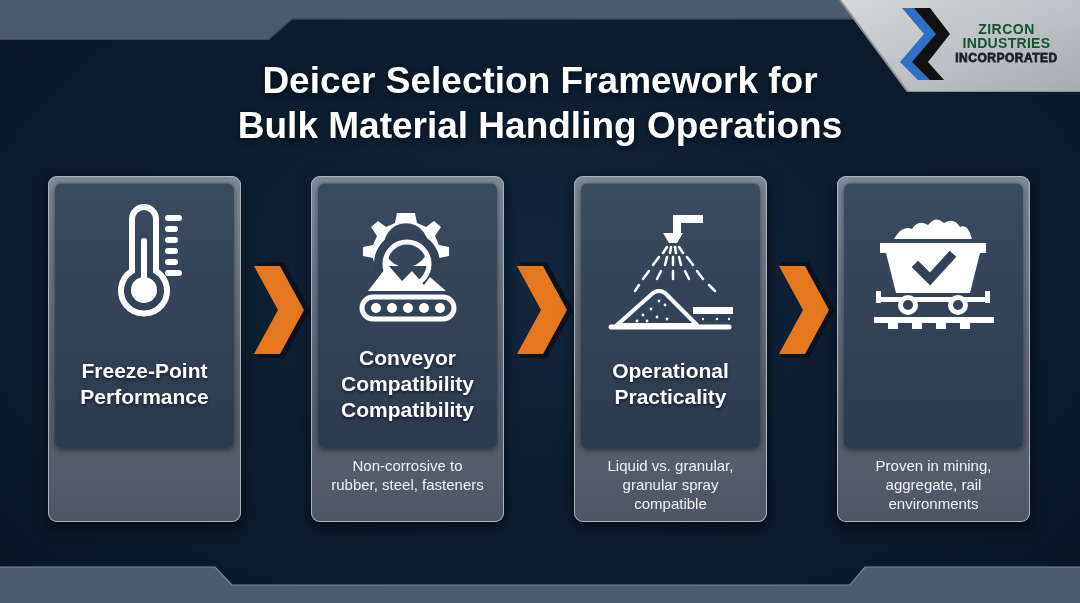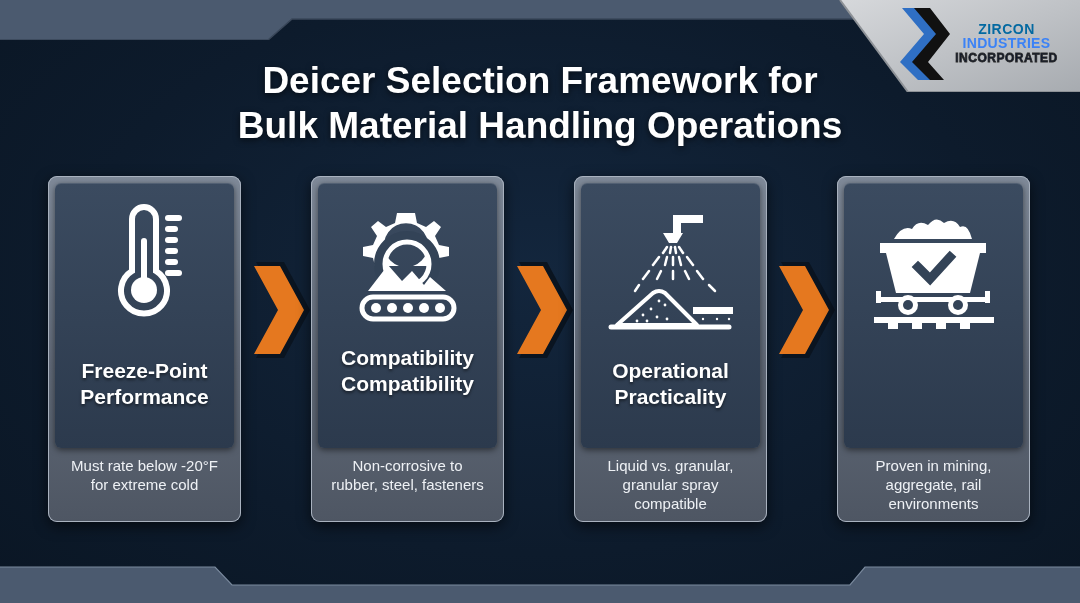--- a/index.html
+++ b/index.html
@@ -8,22 +8,22 @@
     background: radial-gradient(ellipse at 50% 45%, #13263d 0%, #0d1b2c 60%, #0a1624 100%);
     font-family: "Liberation Sans", "DejaVu Sans", sans-serif;
   }
   .top-band {
     position:absolute; left:0; top:0; width:1080px; height:40px;
   }
   .bottom-band { position:absolute; left:0; bottom:0; width:1080px; height:40px; }
   .logo-plate { position:absolute; right:0; top:0; width:250px; height:92px; }
   .logo-mark { position:absolute; left:900px; top:6px; width:50px; height:76px; }
   .logo-text { position:absolute; left:944px; top:22px; width:125px; text-align:center; }
-  .logo-l1 { font-weight:900; font-size:14px; color:#0369a1; letter-spacing:0.5px; line-height:14px; }
-  .logo-l2 { font-weight:900; font-size:14px; color:#3b82f6; line-height:15px; letter-spacing:0.3px; }
+  .logo-l1 { font-weight:900; font-size:14px; color:#14532d; letter-spacing:0.5px; line-height:14px; }
+  .logo-l2 { font-weight:900; font-size:14px; color:#14532d; line-height:15px; letter-spacing:0.3px; }
   .logo-l3 { font-weight:700; font-size:12px; color:#0f172a; line-height:14px; letter-spacing:0.5px;
              -webkit-text-stroke:0.8px #2a2a2a; }
 
   .title {
     position:absolute; left:0; top:58px; width:1080px; text-align:center;
     color:#ffffff; font-weight:700; font-size:37px; line-height:45px;
     text-shadow: 0 2px 6px rgba(0,0,0,0.6);
   }
   .card {
     position:absolute; top:176px; width:193px; height:346px; border-radius:9px;
@@ -97,24 +97,20 @@
         <line x1="113" y1="61" x2="120" y2="61"></line>
         <line x1="113" y1="72" x2="124" y2="72"></line>
       </g>
       <circle cx="89" cy="89" r="13" fill="#fff"></circle>
     </svg>
     <div class="card-title" style="top:175px">
       <div>Freeze-Point</div>
       <div>Performance</div>
     </div>
   </div>
-  <div class="card-desc">
-    <div>Must rate below -20°F</div>
-    <div>for extreme cold</div>
-  </div>
 </div>
 
 <svg class="arrow" style="left:252px" viewBox="0 0 60 104">
   <polygon points="4,4 32,4 58,52 32,100 4,100 30,52" fill="#0a1420"></polygon>
   <polygon points="2,8 28,8 52,52 28,96 2,96 26,52" fill="#e5781f"></polygon>
 </svg>
 
 <div class="card" style="left:311px">
   <div class="card-inner">
     <svg class="card-icon" viewBox="0 0 179 130">
@@ -127,20 +123,21 @@
       <rect x="44" y="96" width="92" height="22" rx="11" fill="none" stroke="#fff" stroke-width="5"></rect>
       <g fill="#fff">
         <circle cx="58" cy="107" r="5"></circle>
           <circle cx="74" cy="107" r="5"></circle>
         <circle cx="90" cy="107" r="5"></circle>
           <circle cx="106" cy="107" r="5"></circle>
         <circle cx="122" cy="107" r="5"></circle>
       </g>
     </svg>
     <div class="card-title" style="top:162px">
+      <div>Conveyor</div>
       <div>Compatibility</div>
       <div>Compatibility</div>
     </div>
   </div>
   <div class="card-desc">
     <div>Non-corrosive to</div>
     <div>rubber, steel, fasteners</div>
   </div>
 </div>
 

